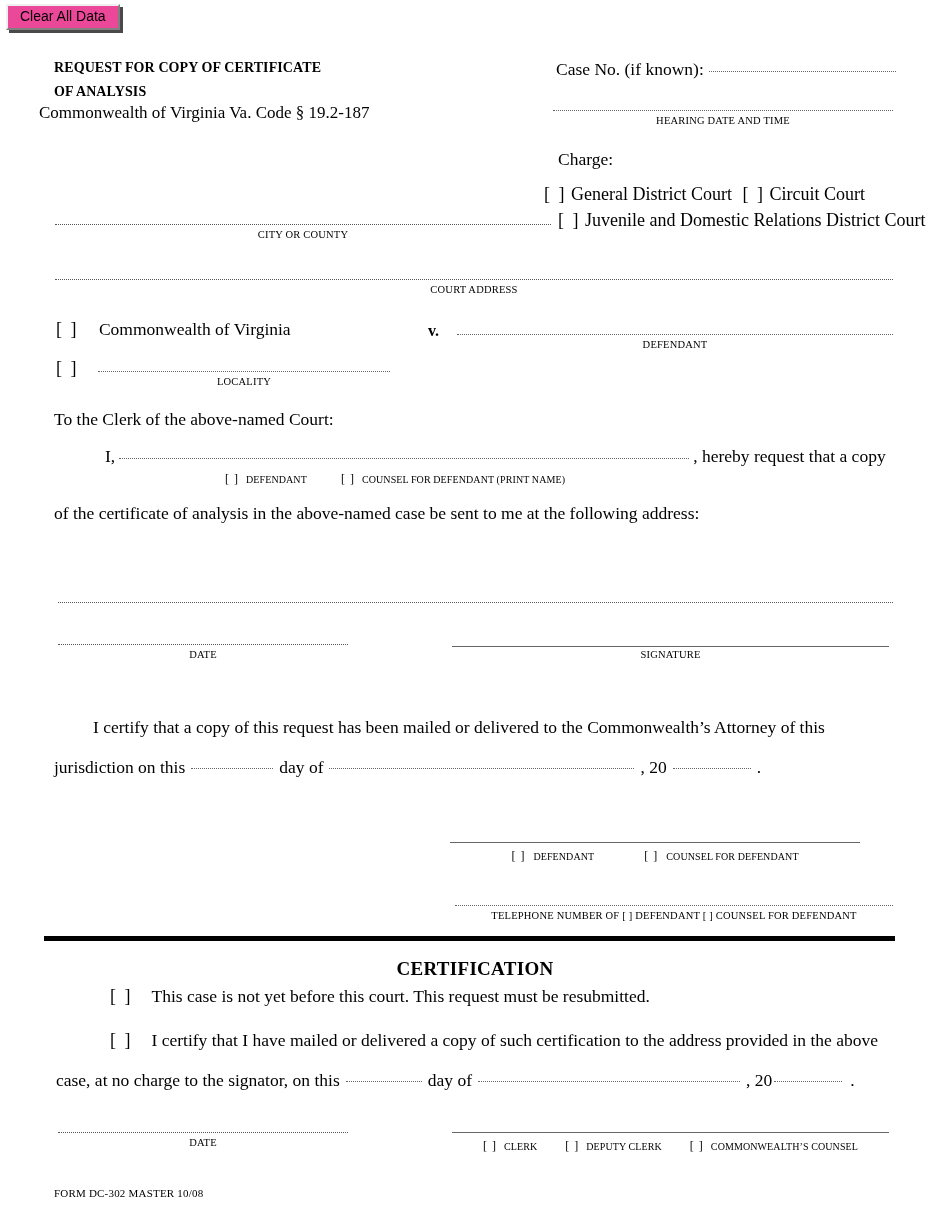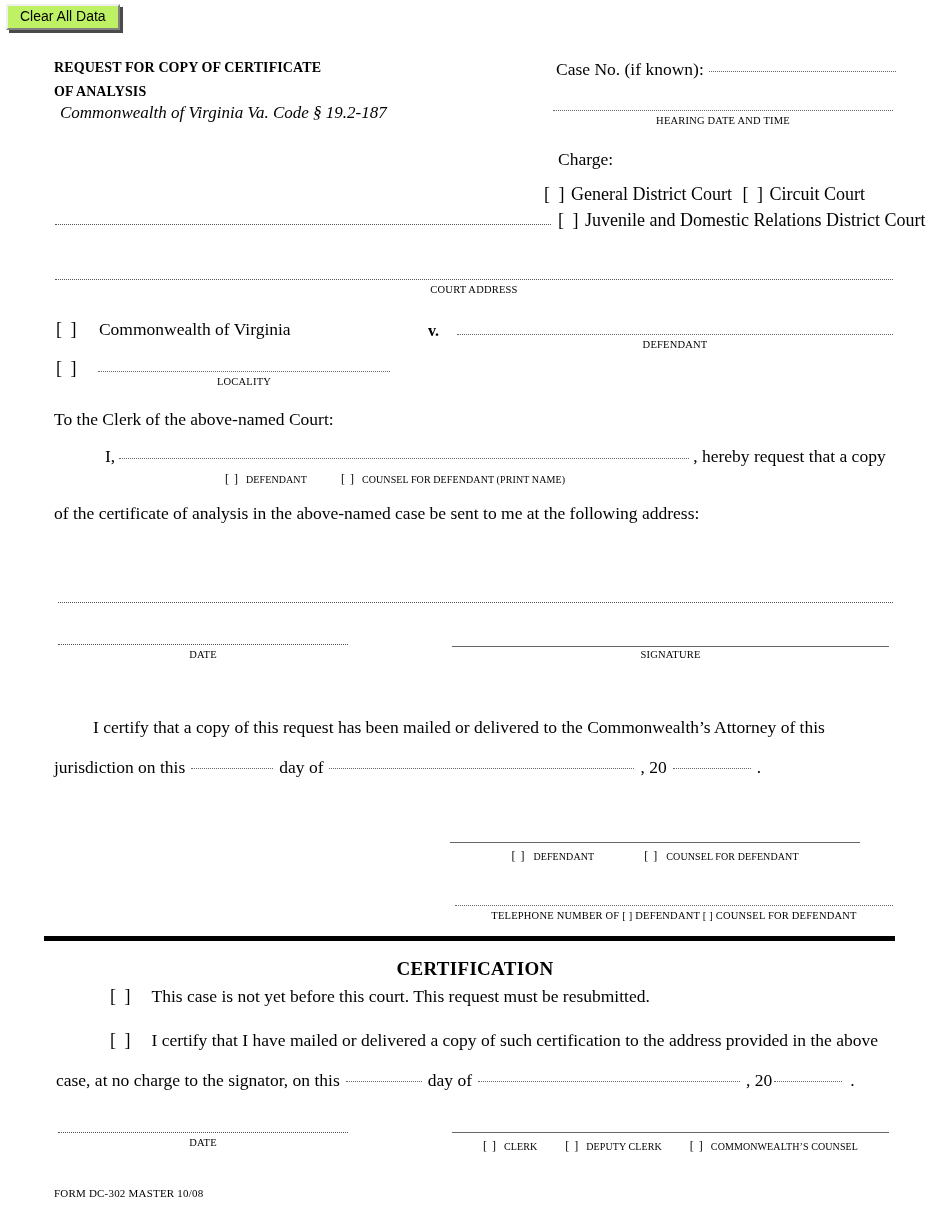--- a/index.html
+++ b/index.html
@@ -7,21 +7,21 @@
     width:950px;height:1230px;background:#ffffff;
     font-family:"Liberation Serif","DejaVu Serif",serif;
     color:#000;position:relative;overflow:hidden;
   }
 
   
   .toolbar{position:absolute;left:0;top:0;width:950px;height:30px;}
   .clear-btn{
     position:absolute;left:6px;top:4px;
     padding:2px 12px 3px 12px;
-    background:#bef264;
+    background:#ec4899;
     border-top:2px solid #efefef;
     border-left:2px solid #efefef;
     border-right:2px solid #808080;
     border-bottom:2px solid #808080;
     box-shadow:3px 3px 0 #4a4a4a;
     font-family:"Liberation Sans","DejaVu Sans",sans-serif;
     font-size:14px;color:#000;line-height:17px;cursor:pointer;
   }
 
   
@@ -71,21 +71,21 @@
 <body>
 
 <div class="toolbar">
   <div class="clear-btn">Clear All Data</div>
 </div>
 
 <div class="page">
 
   <div class="abs title" style="left:54px;top:26px;width:470px;">REQUEST FOR COPY OF CERTIFICATE</div>
   <div class="abs title" style="left:54px;top:50px;width:470px;">OF ANALYSIS</div>
-  <div class="abs subtitle" style="left:60px;top:72px;width:470px;font-style:italic;">Commonwealth of Virginia   Va. Code § 19.2-187</div>
+  <div class="abs subtitle" style="left:39px;top:72px;width:470px;">Commonwealth of Virginia   Va. Code § 19.2-187</div>
 
   <div class="abs inline-row" style="left:556px;top:28px;width:340px;">
     <span class="bigtext">Case No. (if known):</span>
     <span class="dots-fine" style="flex:1;margin-left:5px;position:relative;top:-3px;"></span>
   </div>
 
   <div class="abs dots-fine" style="left:553px;top:80px;width:340px;"></div>
   <div class="abs caption" style="left:553px;top:84px;width:340px;">HEARING DATE AND TIME</div>
 
   <div class="abs inline-row" style="left:556px;top:118px;width:340px;flex-direction:column;">
@@ -98,20 +98,21 @@
     <span>General District Court</span>
     <span class="brk" style="margin-left:6px;">[   ]</span>
     <span>Circuit Court</span>
   </div>
   <div class="abs courttext" style="left:558px;top:178px;">
     <span class="brk">[   ]</span>
     <span>Juvenile and Domestic Relations District Court</span>
   </div>
 
   <div class="abs dots" style="left:55px;top:194px;width:496px;"></div>
+  <div class="abs caption" style="left:55px;top:198px;width:496px;">CITY OR COUNTY</div>
 
   <div class="abs dots" style="left:55px;top:249px;width:838px;"></div>
   <div class="abs caption" style="left:55px;top:253px;width:838px;">COURT ADDRESS</div>
 
   <div class="abs bigtext" style="left:56px;top:288px;">
     <span class="brk">[  ]</span>
     <span style="margin-left:16px;">Commonwealth of Virginia</span>
   </div>
 
   <div class="abs bigtext" style="left:428px;top:290px;font-weight:bold;font-size:16px;">v.</div>

